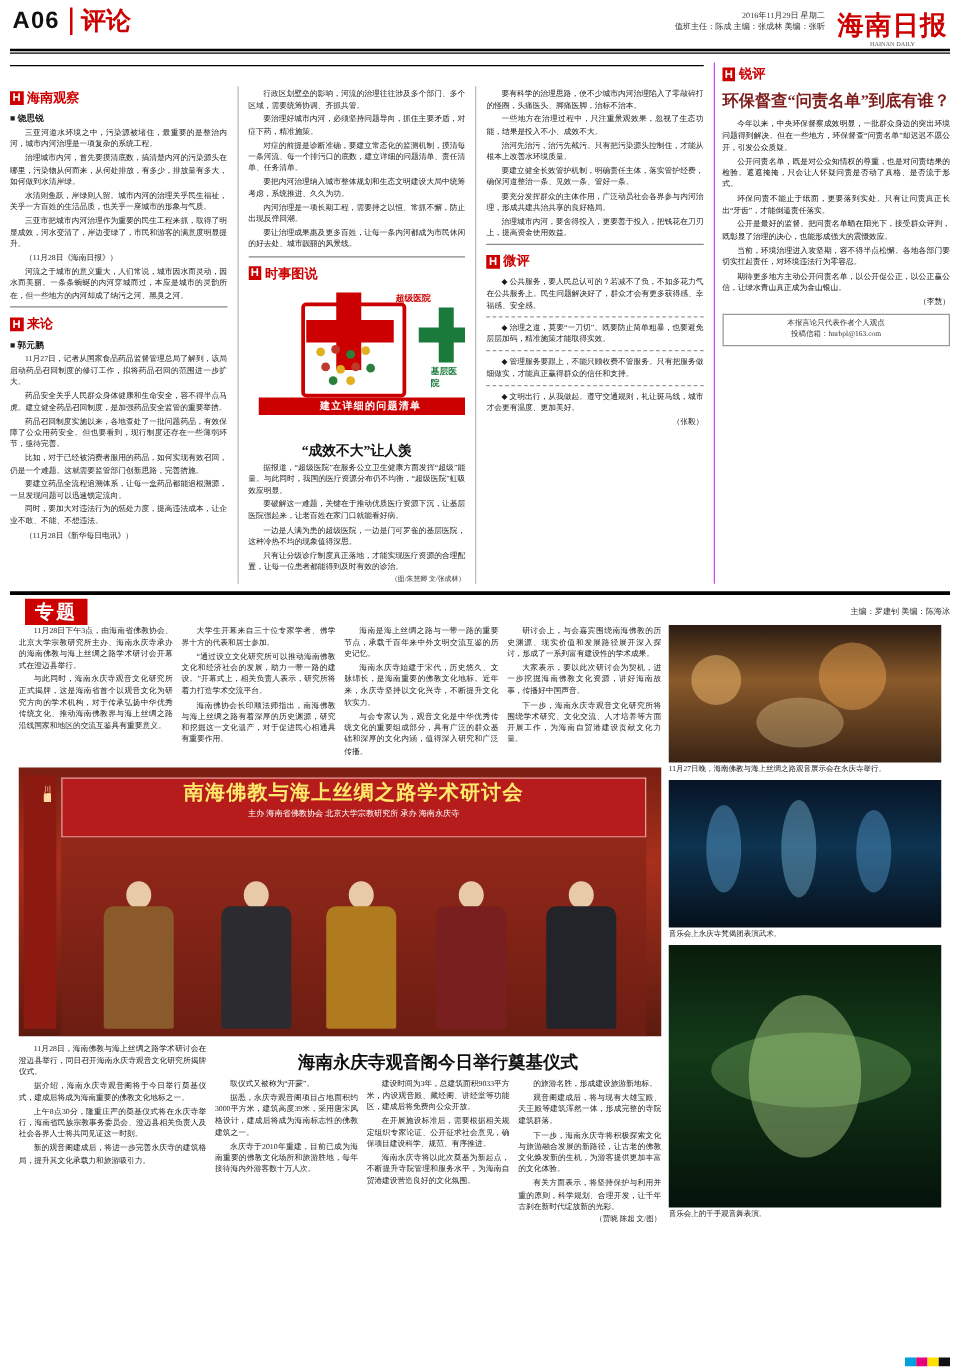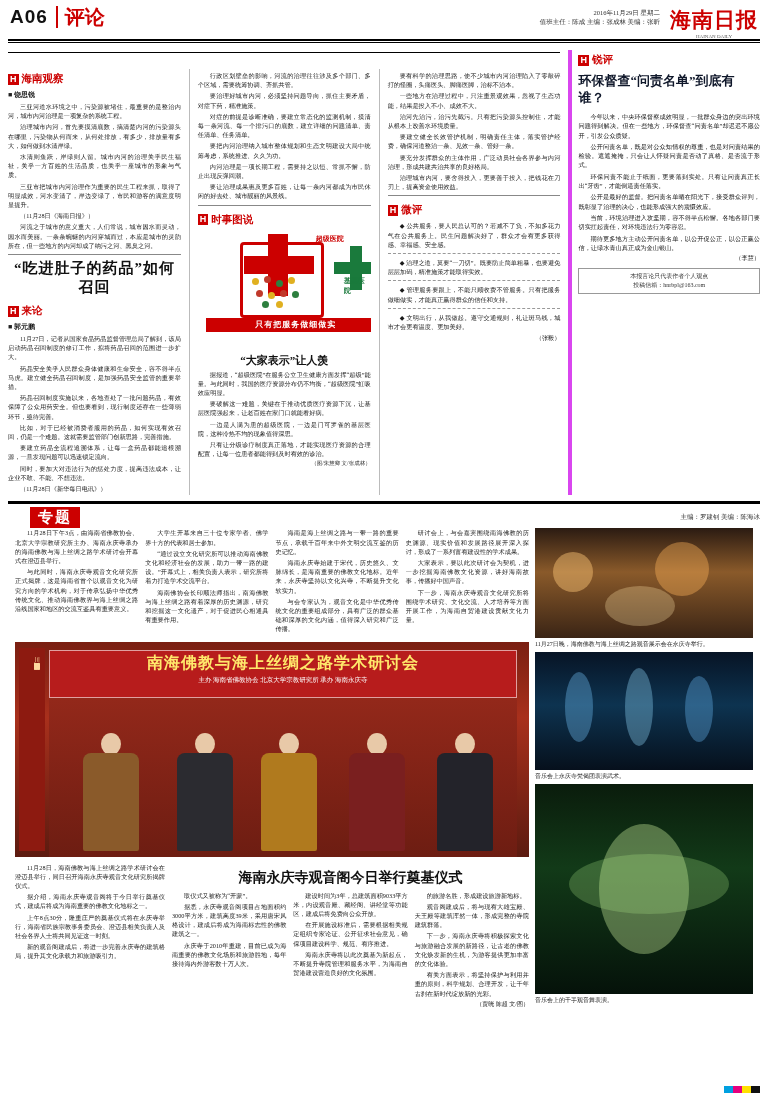--- a/index.html
+++ b/index.html
@@ -28,64 +28,64 @@
   .coltitle{font-size:10.5px;font-weight:bold;color:#c00;vertical-align:middle;}
   .byline{font-size:7px;color:#222;font-weight:bold;margin:3px 0 2px 0;}
   .body{font-size:6.2px;line-height:9.2px;text-align:justify;color:#1a1a1a;}
   .body p{margin:0 0 2px 0;text-indent:12px;}
   .sep{height:1px;background:#888;margin:4px 0;}
   .dashsep{border-top:1px dashed #999;margin:4px 0;}
 
   
   .top{display:flex;padding:4px 8px 0 8px;}
   .left-zone{width:560px;}
-  .right-zone{width:184px;margin-left:8px;border-left:4px solid #d946ef;padding-left:6px;}
+  .right-zone{width:184px;margin-left:8px;border-left:1px solid #d946ef;padding-left:6px;}
 
   .headline1{
     font-size:31px;font-weight:bold;text-align:center;letter-spacing:2px;
     margin:4px 0 6px 0;font-family:"Liberation Serif",serif;
   }
   .hr-thin{height:1px;background:#000;margin:2px 0 5px 0;}
 
   .cols3{display:flex;gap:8px;margin-top:16px;}
   .col{flex:1;}
   .coldiv{width:1px;background:#bbb;}
 
   .headline2{
     font-size:15px;font-weight:bold;text-align:center;margin:4px 0 4px 0;letter-spacing:1px;
   }
 
   
-  .r-head{font-size:13px;font-weight:bold;line-height:17px;text-align:left;margin:4px 0 6px 0;color:#0f172a;}
+  .r-head{font-size:13px;font-weight:bold;line-height:17px;text-align:right;margin:4px 0 6px 0;color:#7f1d1d;}
   .r-body{font-size:6.2px;line-height:9.3px;text-align:justify;}
   .r-body p{margin:0 0 2px 0;text-indent:12px;}
   .sign{text-align:right;font-size:6.2px;margin-top:2px;}
   .mailbox{border:1px solid #999;font-size:6px;line-height:9px;padding:3px 4px;margin-top:5px;text-align:center;color:#333;}
 
   
   .graphic{
     position:relative;width:100%;height:120px;background:#fff;margin:2px 0 3px 0;overflow:hidden;
   }
   .g-caption{font-size:11px;font-weight:bold;text-align:center;margin:1px 0 2px 0;}
   .g-credit{font-size:5.5px;text-align:right;color:#333;}
   .pill-box{position:absolute;left:42px;top:12px;width:78px;height:70px;border:3px solid #c00;border-radius:4px;background:#fff;}
   .pill-cross-v{position:absolute;left:70px;top:4px;width:20px;height:62px;background:#c00;}
   .pill-cross-h{position:absolute;left:46px;top:26px;width:70px;height:18px;background:#c00;}
   .pills{position:absolute;left:52px;top:46px;width:58px;height:32px;}
   .pills span{position:absolute;width:7px;height:7px;border-radius:50%;}
   .cross-green{position:absolute;left:136px;top:16px;width:44px;height:44px;}
   .cross-green .v{position:absolute;left:16px;top:0;width:12px;height:44px;background:#1a7a3c;}
   .cross-green .h{position:absolute;left:0;top:16px;width:44px;height:12px;background:#1a7a3c;}
   .lbl-super{position:absolute;left:118px;top:4px;font-size:7px;color:#c00;font-weight:bold;}
-  .lbl-base{position:absolute;left:146px;top:46px;font-size:7px;color:#1a7a3c;font-weight:bold;}
+  .lbl-base{position:absolute;left:146px;top:62px;font-size:7px;color:#1a7a3c;font-weight:bold;}
   .g-stripe{position:absolute;left:8px;top:88px;width:180px;height:14px;background:#c00;color:#fff;font-size:8px;font-weight:bold;text-align:center;line-height:14px;letter-spacing:1px;}
 
   
   .zhuanti-rule{height:3px;background:#000;margin:6px 8px 0 8px;}
-  .zhuanti-bar{display:flex;align-items:center;padding:3px 8px 0 20px;margin-left:10px;}
+  .zhuanti-bar{display:flex;align-items:center;padding:3px 8px 0 20px;}
   .zt-tag{background:#c00;color:#fff;font-size:15px;font-weight:bold;padding:1px 8px;letter-spacing:2px;}
   .zt-right{margin-left:auto;font-size:6.5px;color:#333;}
 
   .headline3{font-size:30px;font-weight:bold;text-align:center;letter-spacing:2px;margin:10px 0 8px 0;}
 
   
   .lower{display:flex;padding:0 15px;}
   .low-left{width:528px;}
   .low-right{width:224px;margin-left:6px;}
 
@@ -154,21 +154,20 @@
             <p>三亚河道水环境之中，污染源被堵住，最重要的是整治内河，城市内河治理是一项复杂的系统工程。</p>
             <p>治理城市内河，首先要摸清底数，搞清楚内河的污染源头在哪里，污染物从何而来，从何处排放，有多少，排放量有多大，如何做到水清岸绿。</p>
             <p>水清则鱼跃，岸绿则人留。城市内河的治理关乎民生福祉，关乎一方百姓的生活品质，也关乎一座城市的形象与气质。</p>
             <p>三亚市把城市内河治理作为重要的民生工程来抓，取得了明显成效，河水变清了，岸边变绿了，市民和游客的满意度明显提升。</p>
             <p>（11月28日《海南日报》）</p>
             <p>河流之于城市的意义重大，人们常说，城市因水而灵动，因水而美丽。一条条蜿蜒的内河穿城而过，本应是城市的灵韵所在，但一些地方的内河却成了纳污之河、黑臭之河。</p>
           </div>
 
           <div class="sep"></div>
 
-          <div class="headline2">“吃进肚子的药品”如何召回</div>
           <div>
             <span class="hbadge">H</span><span class="coltitle">来论</span>
           </div>
           <div class="byline">■ 郭元鹏</div>
           <div class="body">
             <p>11月27日，记者从国家食品药品监督管理总局了解到，该局启动药品召回制度的修订工作，拟将药品召回的范围进一步扩大。</p>
             <p>药品安全关乎人民群众身体健康和生命安全，容不得半点马虎。建立健全药品召回制度，是加强药品安全监管的重要举措。</p>
             <p>药品召回制度实施以来，各地查处了一批问题药品，有效保障了公众用药安全。但也要看到，现行制度还存在一些薄弱环节，亟待完善。</p>
             <p>比如，对于已经被消费者服用的药品，如何实现有效召回，仍是一个难题。这就需要监管部门创新思路，完善措施。</p>
             <p>要建立药品全流程追溯体系，让每一盒药品都能追根溯源，一旦发现问题可以迅速锁定流向。</p>
@@ -210,23 +209,23 @@
               <span style="left:42px;top:15px;background:#2d7f3e;"></span>
               <span style="left:12px;top:25px;background:#2d7f3e;"></span>
               <span style="left:26px;top:25px;background:#e0b020;"></span>
             </div>
             <div class="lbl-super">超级医院</div>
             <div class="cross-green">
                 <span class="v"></span>
                 <span class="h"></span>
               </div>
             <div class="lbl-base">基层医院</div>
-            <div class="g-stripe">只有把服务做细做实</div>
-          </div>
-          <div class="g-caption">“大家表示”让人羡</div>
+            <div class="g-stripe">建立详细的问题清单</div>
+          </div>
+          <div class="g-caption">“成效不大”让人羡</div>
 
           <div class="body">
             <p>据报道，“超级医院”在服务公立卫生健康方面发挥“超级”能量。与此同时，我国的医疗资源分布仍不均衡，“超级医院”虹吸效应明显。</p>
             <p>要破解这一难题，关键在于推动优质医疗资源下沉，让基层医院强起来，让老百姓在家门口就能看好病。</p>
             <p>一边是人满为患的超级医院，一边是门可罗雀的基层医院，这种冷热不均的现象值得深思。</p>
             <p>只有让分级诊疗制度真正落地，才能实现医疗资源的合理配置，让每一位患者都能得到及时有效的诊治。</p>
           </div>
           <div class="g-credit">（图/朱慧卿 文/张成林）</div>
         </div>
 

